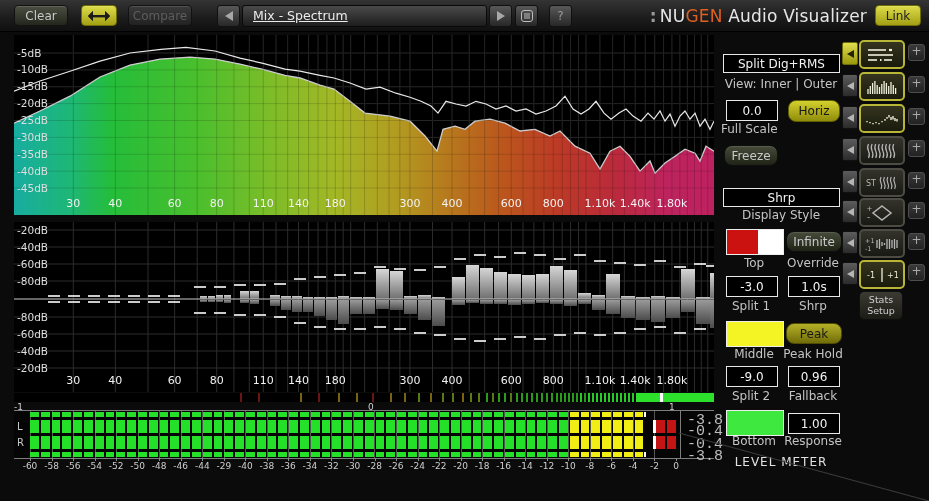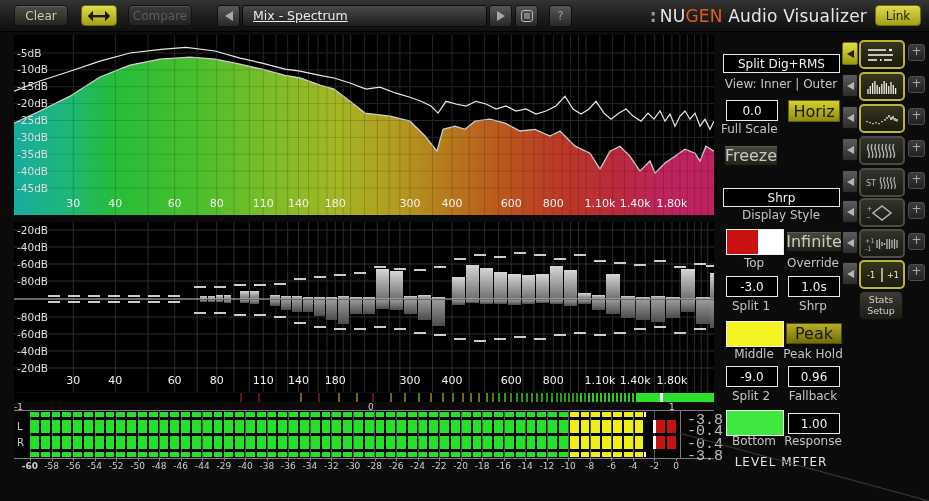--- a/index.html
+++ b/index.html
@@ -43,22 +43,22 @@
   .mvals div{position:absolute;left:6px;color:#bdbdbd;font-size:15px;font-family:Liberation Mono, monospace;}
   .mmark{position:absolute;top:0;width:3px;height:100%;background:#fff;}
   
   .scale{position:absolute;left:14px;top:458px;width:706px;height:13px;}
   .scale .tk{position:absolute;top:0;width:1px;height:3px;background:#8a8a8a;}
   .scale .num{position:absolute;top:3px;transform:translateX(-50%);color:#cfcfcf;font-size:9px;}
   
   .pbox{position:absolute;background:#000;border:1px solid #e8e8e8;color:#f2f2f2;
         display:flex;align-items:center;justify-content:center;font-size:12px;}
   .plabel{position:absolute;color:#c4c4c4;font-size:12px;white-space:nowrap;}
-  .pbtn{position:absolute;border-radius:0;display:flex;align-items:center;justify-content:center;
-        font-size:16px;cursor:default;}
+  .pbtn{position:absolute;border-radius:8px;display:flex;align-items:center;justify-content:center;
+        font-size:12px;cursor:default;}
   .pbtn.dark{background:linear-gradient(#4a4e3c,#2024166);background:linear-gradient(#474b3a,#1f2315);
              border:1px solid #0e0e0e;color:#c9c9c9;box-shadow:inset 0 1px 0 rgba(255,255,255,.1);}
   .pbtn.yel{background:linear-gradient(#d3d02e,#8f8c0a);border:1px solid #5f5d04;color:#181818;}
   .pbtn.olv{background:linear-gradient(#b5b028,#716d08);border:1px solid #504d03;color:#181818;}
   .swatch{position:absolute;border:1px solid #ededed;display:flex;}
   .swatch div{height:100%;}
   
   .sb{position:absolute;left:840px;top:35px;width:89px;height:290px;}
   .sbrow{position:absolute;left:0;width:89px;height:24px;}
   .sbarrow{position:absolute;left:2px;top:2px;width:14px;height:21px;border-radius:2px;
@@ -833,21 +833,21 @@
         <div class="seg" style="background: rgb(240, 238, 20);"></div>
         <div class="seg" style="background: rgb(240, 238, 20);"></div>
         <div class="seg" style="background: transparent;"></div>
         <div class="seg" style="background: transparent;"></div>
         <div class="seg" style="background: transparent;"></div>
         <div class="mmark" style="left: 95%; width: 2px;"></div>
       </div>
     </div>
   <div id="scale" class="scale">
       <div class="tk" style="left: 16px;"></div>
-      <div class="num" style="left: 16px; font-weight: bold;">-60</div>
+      <div class="num" style="left: 16px;">-60</div>
       <div class="tk" style="left: 37.5333px;"></div>
       <div class="num" style="left: 37.5333px;">-58</div>
       <div class="tk" style="left: 59.0667px;"></div>
       <div class="num" style="left: 59.0667px;">-56</div>
       <div class="tk" style="left: 80.6px;"></div>
       <div class="num" style="left: 80.6px;">-54</div>
       <div class="tk" style="left: 102.133px;"></div>
       <div class="num" style="left: 102.133px;">-52</div>
       <div class="tk" style="left: 123.667px;"></div>
       <div class="num" style="left: 123.667px;">-50</div>

